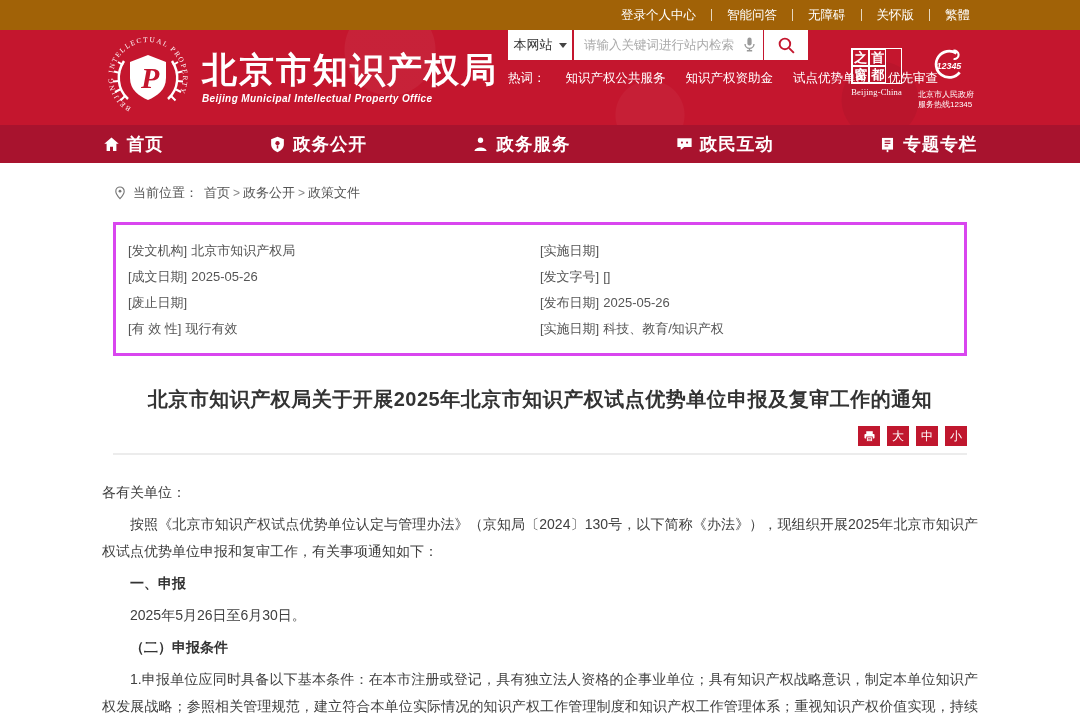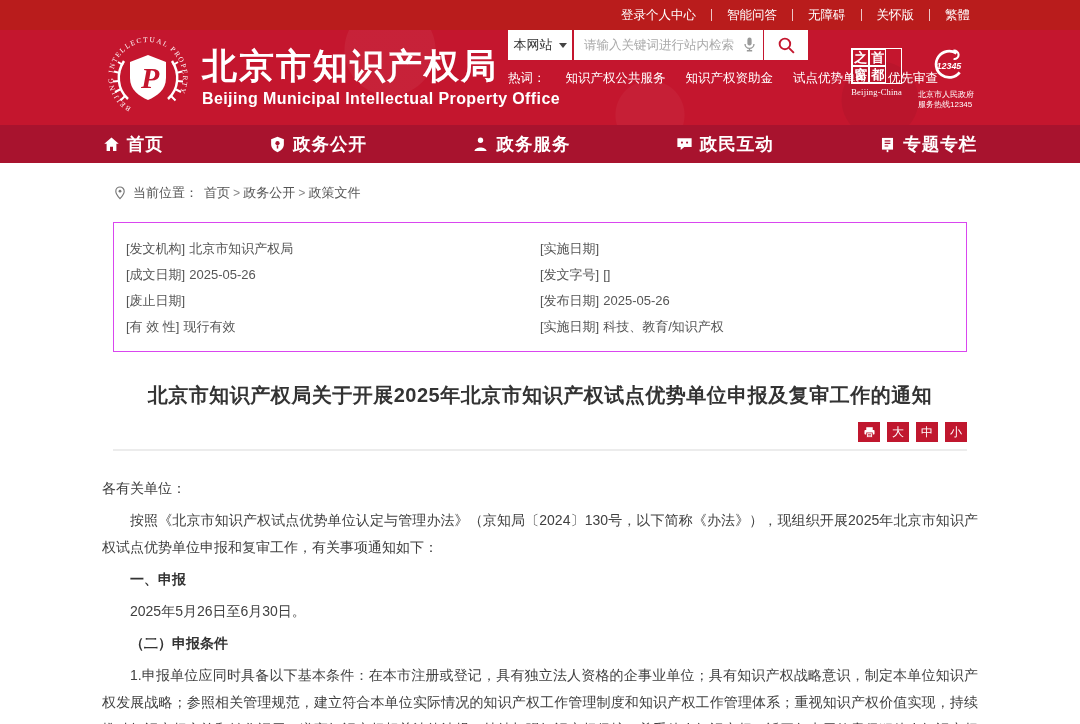--- a/index.html
+++ b/index.html
@@ -1,37 +1,37 @@
 <!DOCTYPE html>
 <html><head>
 <meta charset="utf-8">
 <style>
   * { margin:0; padding:0; box-sizing:border-box; }
   html,body { width:1080px; height:724px; overflow:hidden; background:#fff;
     font-family:"Liberation Sans","DejaVu Sans",sans-serif; }
   .page { width:1080px; height:724px; position:relative; }
 
   
-  .topbar { background:#b91c1c; height:30px; display:flex; justify-content:flex-end; align-items:center; }
+  .topbar { background:#a16207; height:30px; display:flex; justify-content:flex-end; align-items:center; }
   .top-links { list-style:none; display:flex; align-items:center; margin-right:110px; }
   .top-links li { color:#fff; font-size:12.5px; cursor:pointer; white-space:nowrap; }
   .top-links li:not(:first-child)::before { content:""; display:inline-block; width:1px; height:12px;
     background:rgba(255,255,255,.75); margin:0 15px; vertical-align:-2px; }
 
   .header { background:#c4162e; height:95px; position:relative;
     background-image:radial-gradient(circle 60px at 390px 20px, rgba(255,255,255,.05) 0 45px, transparent 46px),
                      radial-gradient(circle 50px at 880px 70px, rgba(0,0,0,.05) 0 38px, transparent 39px),
                      radial-gradient(circle 45px at 650px 85px, rgba(255,255,255,.04) 0 34px, transparent 35px); }
   .header-inner { width:880px; margin:0 auto; height:100%; position:relative; }
 
   .brand { position:absolute; left:4px; top:3px; display:flex; align-items:center; }
   .logo { width:88px; height:88px; display:block; }
   .brand-text { margin-left:10px; }
   .site-title { color:#fff; font-size:35px; font-weight:bold; letter-spacing:2px; line-height:1.15; }
-  .site-subtitle { color:#fff; font-size:16px; font-weight:bold; letter-spacing:.4px; margin-top:3px; }
+  .site-subtitle { color:#fff; font-size:10px; font-weight:bold; font-style:italic; letter-spacing:.4px; margin-top:3px; }
 
   .search-block { position:absolute; left:408px; top:0; width:300px; }
   .search-row { display:flex; height:30px; }
   .scope { background:#fff; width:64px; display:flex; align-items:center; justify-content:center;
     font-size:13px; color:#333; cursor:pointer; margin-right:2px; gap:6px; flex:none; }
   .caret { width:0; height:0; border-left:4px solid transparent; border-right:4px solid transparent; border-top:5px solid #444; }
   .search-input-wrap { background:#fff; flex:1; display:flex; align-items:center; position:relative; }
   .search-input-wrap input { border:none; outline:none; width:100%; height:100%; padding:0 24px 0 10px;
     font-size:12.5px; color:#333; font-family:inherit; }
   .search-input-wrap input::placeholder { color:#aaa; }
@@ -54,25 +54,25 @@
   
   .nav { background:#a8132e; height:38px; }
   .nav ul { list-style:none; width:980px; margin:0 auto; height:100%; display:flex;
     justify-content:space-around; align-items:center; }
   .nav li { display:flex; align-items:center; gap:7px; color:#fff; font-size:17.5px; font-weight:bold;
     cursor:pointer; letter-spacing:1px; }
   .nav .nicon { width:17px; height:17px; display:block; }
 
   
   .main { width:880px; margin:0 auto; }
-  .breadcrumb { display:flex; align-items:center; gap:6px; padding:21px 0 0 13px; font-size:13px; color:#555;font-family:Liberation Mono, monospace; }
+  .breadcrumb { display:flex; align-items:center; gap:6px; padding:21px 0 0 13px; font-size:13px; color:#555; }
   .breadcrumb a { color:#555; text-decoration:none; cursor:pointer; }
   .bc-sep { color:#888; margin:0 3px; font-size:12px; }
 
-  .meta-box { border:1px solid #d946ef; margin:20px 13px 0; padding:13px 12px 11px; display:flex; }
+  .meta-box { border:3px solid #d946ef; margin:20px 13px 0; padding:13px 12px 11px; display:flex; }
   .meta-col { list-style:none; width:50%; }
   .meta-col li { font-size:13px; color:#555; line-height:26px; white-space:nowrap; }
   .m-label { color:#555; }
   .m-value { color:#555; margin-left:4px; }
 
   .article-title { text-align:center; font-size:20px; font-weight:bold; color:#333;
     margin-top:30px; letter-spacing:.5px; }
   .tools { display:flex; justify-content:flex-end; gap:7px; margin:13px 13px 0; }
   .tool-btn { width:22px; height:20px; background:#c0172e; border:none; color:#fff; font-size:12px;
     display:flex; align-items:center; justify-content:center; cursor:pointer; padding:0; }

